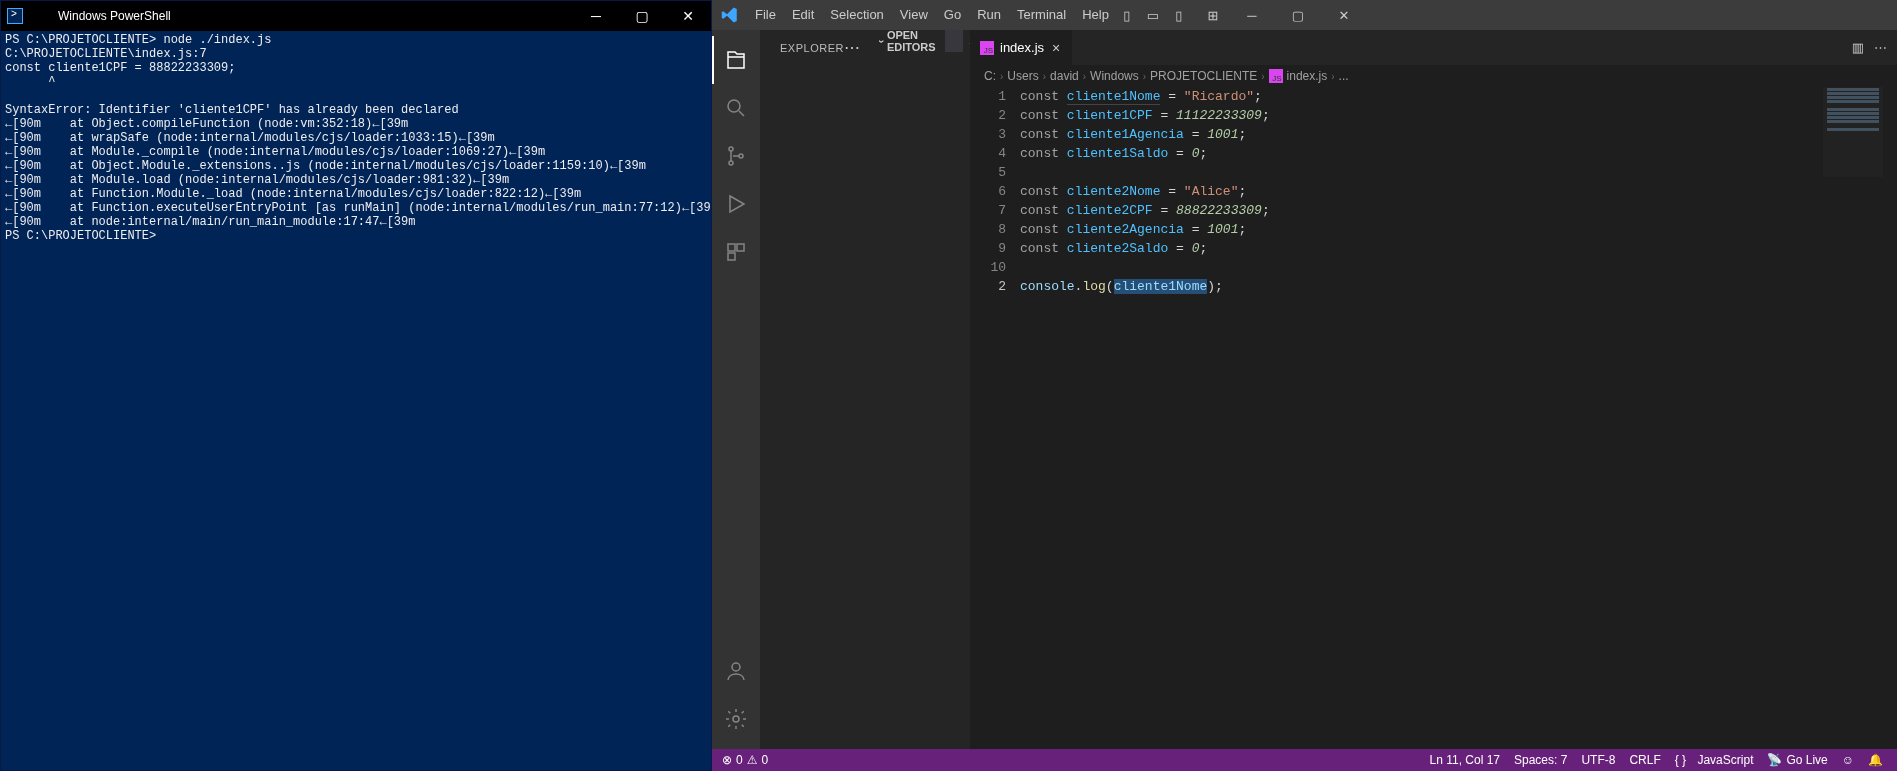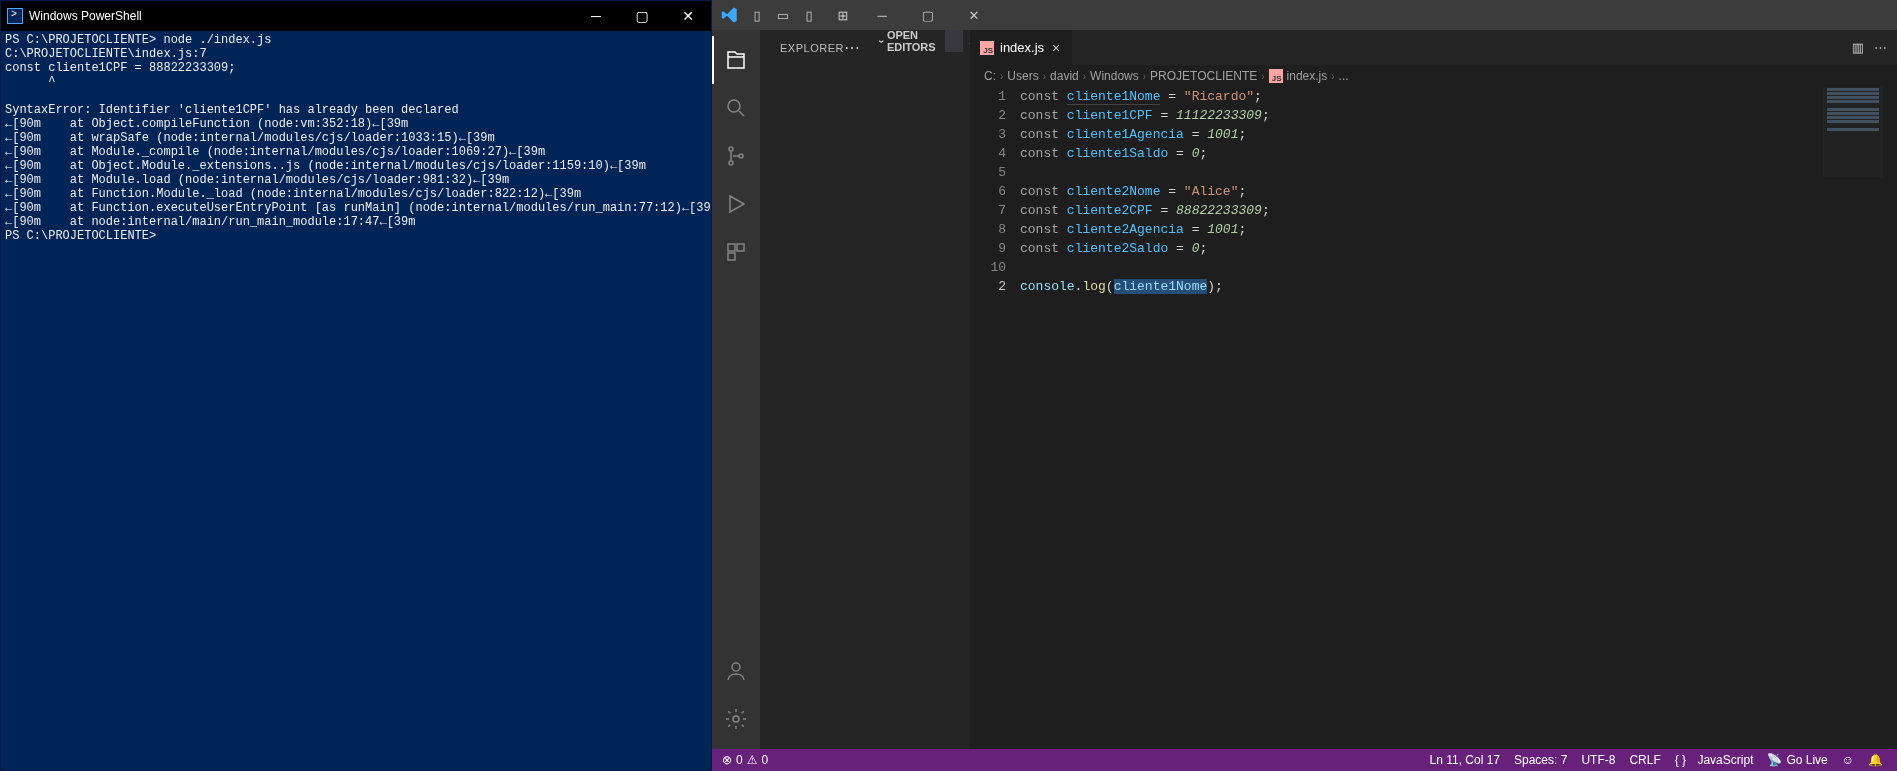--- a/index.html
+++ b/index.html
@@ -3,21 +3,21 @@
 <meta charset="utf-8">
 <style>
 * { margin:0; padding:0; box-sizing:border-box; }
 body { font-family:"Segoe UI",Tahoma,sans-serif; font-size:13px; background:#000; overflow:hidden; width:1897px; height:771px; display:flex; }
 
 
 .ps-window { width:712px; height:771px; background:#012456; border:1px solid #0a1847; display:flex; flex-direction:column; }
 .ps-titlebar { height:30px; background:#000; display:flex; align-items:center; color:#fff; font-size:12px; }
 .ps-icon { width:16px; height:16px; margin:0 6px; background:#012456; border:1px solid #4af; position:relative; }
 .ps-icon::after { content:">"; color:#fff; font-size:10px; position:absolute; left:3px; top:-1px; }
-.ps-title { flex:1; }
+.ps-title { flex:1;margin-left:29px; }
 .ps-btns { display:flex; }
 .ps-btn { width:46px; height:30px; display:flex; align-items:center; justify-content:center; color:#fff; font-size:14px; cursor:pointer; }
 .ps-body { flex:1; background:#012456; color:#eeedf0; font-family:Consolas,"Courier New",monospace; font-size:12px; line-height:14px; padding:2px 4px; white-space:pre; overflow:hidden; }
 
 
 .vs-window { flex:1; background:#1e1e1e; display:flex; flex-direction:column; color:#ccc; }
 .vs-titlebar { height:30px; background:#3c3c3c; display:flex; align-items:center; font-size:13px; }
 .vs-logo { width:35px; display:flex; justify-content:center; }
 .vs-logo svg { width:18px; height:18px; }
 .vs-menu { display:flex; }
@@ -40,21 +40,21 @@
 
 .sidebar { width:210px; background:#252526; display:flex; flex-direction:row; color:#ccc; font-size:11px; }
 .sb-header { height:35px; display:flex; align-items:center; justify-content:space-between; padding:0 12px 0 20px; color:#bbbbbb; letter-spacing:0.5px; }
 .sb-ell { color:#ccc; cursor:pointer; font-size:16px; }
 .sb-section { display:flex; align-items:center; height:22px; padding:0 4px; background:#252526; font-weight:700; font-size:11px; cursor:pointer; }
 .sb-chev { width:16px; text-align:center; font-size:10px; transform:rotate(90deg); display:inline-block; }
 .sb-chev.collapsed { transform:none; }
 .sb-file { display:flex; align-items:center; height:22px; padding-left:18px; font-size:13px; cursor:pointer; gap:4px; overflow:hidden; white-space:nowrap; }
 .sb-file.active { background:#37373d; }
 .sb-close { width:16px; color:#ccc; font-size:13px; cursor:pointer; }
-.js-badge { background:#fca5a5; color:#333; font-size:8px; font-weight:700; width:14px; height:14px; display:inline-flex; align-items:flex-end; justify-content:flex-end; padding:0 1px 0 0;text-align:right; }
+.js-badge { background:#d946ef; color:#333; font-size:8px; font-weight:400; width:14px; height:14px; display:inline-flex; align-items:flex-end; justify-content:flex-end; padding:0 1px 0 0;text-align:right; }
 .sb-file-path { color:#8a8a8a; font-size:11px; margin-left:4px; overflow:hidden; text-overflow:ellipsis; }
 
 
 .editor-area { flex:1; display:flex; flex-direction:column; background:#1e1e1e; position:relative; }
 .tabs { height:35px; background:#252526; display:flex; align-items:stretch; }
 .tab { display:flex; align-items:center; background:#1e1e1e; padding:0 10px; gap:6px; font-size:13px; color:#fff; border-right:1px solid #252526; cursor:pointer; }
 .tab-close { color:#ccc; font-size:14px; cursor:pointer; padding:0 2px; }
 .tabs-right { margin-left:auto; display:flex; align-items:center; gap:10px; padding-right:10px; color:#ccc; }
 .tabs-right span { cursor:pointer; }
 
@@ -117,20 +117,30 @@
 <span>PS C:\PROJETOCLIENTE&gt;</span></div>
 </div>
 
 <div class="vs-window">
   <div class="vs-titlebar">
     <div class="vs-logo">
       <svg viewBox="0 0 24 24">
           <path fill="#3ea6ff" d="M17 2l4 2v16l-4 2-9-9-5 4-2-1V8l2-1 5 4 9-9z"></path>
         </svg>
     </div>
+    <div class="vs-menu">
+      <div class="vs-menu-item">File</div>
+      <div class="vs-menu-item">Edit</div>
+      <div class="vs-menu-item">Selection</div>
+      <div class="vs-menu-item">View</div>
+      <div class="vs-menu-item">Go</div>
+      <div class="vs-menu-item">Run</div>
+      <div class="vs-menu-item">Terminal</div>
+      <div class="vs-menu-item">Help</div>
+    </div>
     <div class="vs-title-right">
       <div class="vs-layout-btn">▯</div>
       <div class="vs-layout-btn">▭</div>
       <div class="vs-layout-btn">▯</div>
       <div class="vs-layout-btn" style="margin-left:8px">⊞</div>
     </div>
     <div class="vs-win-btn">─</div>
     <div class="vs-win-btn">▢</div>
     <div class="vs-win-btn close">✕</div>
   </div>

